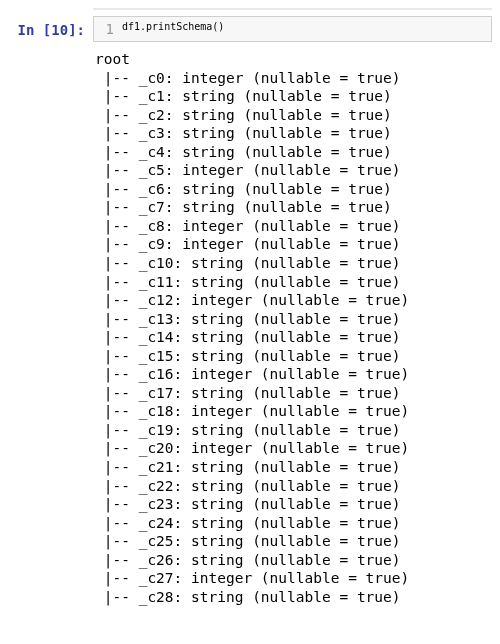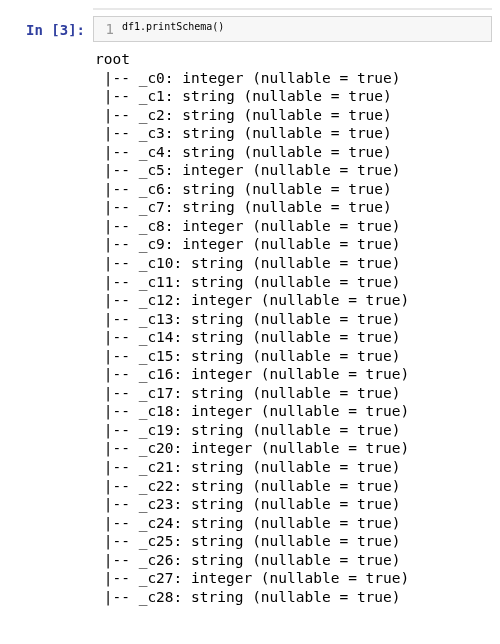--- a/index.html
+++ b/index.html
@@ -74,21 +74,21 @@
       margin-left: 85px;
     }
   </style>
 </head>
 <body>
 
 <div class="top-border"></div>
 
 <div class="cell">
   <div class="prompt">
-    <span>In [3]:</span>
+    <span>In [10]:</span>
   </div>
   <div class="input-area">
     <div class="gutter">
       <span>1</span>
     </div>
     <div class="code">df1.printSchema()</div>
   </div>
 </div>
 
 <div class="output-cell">

